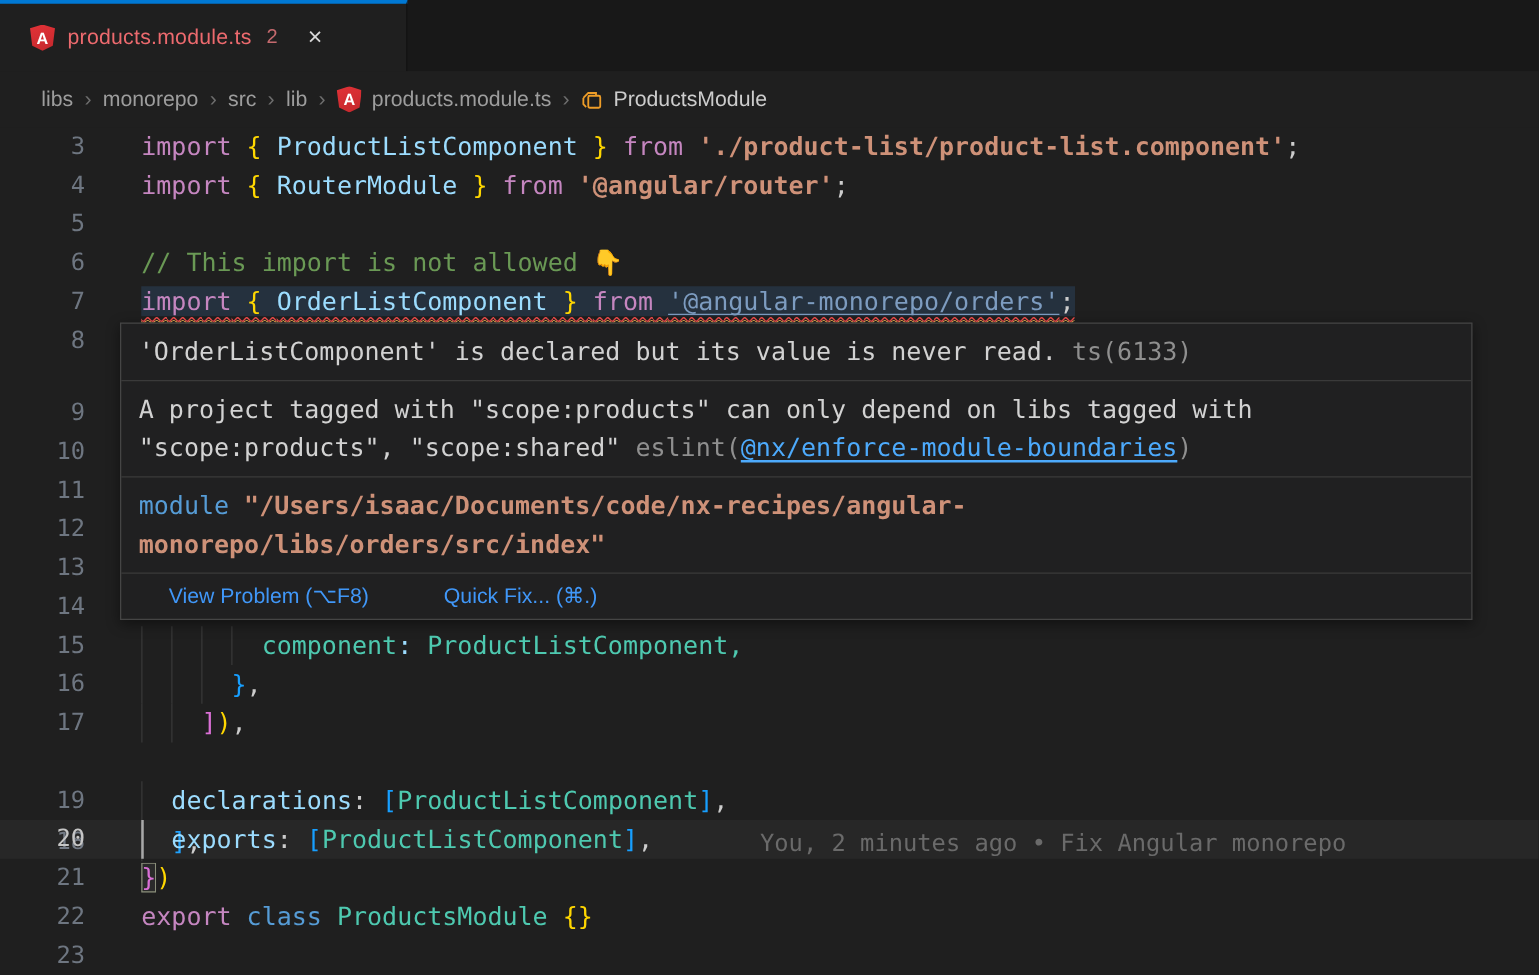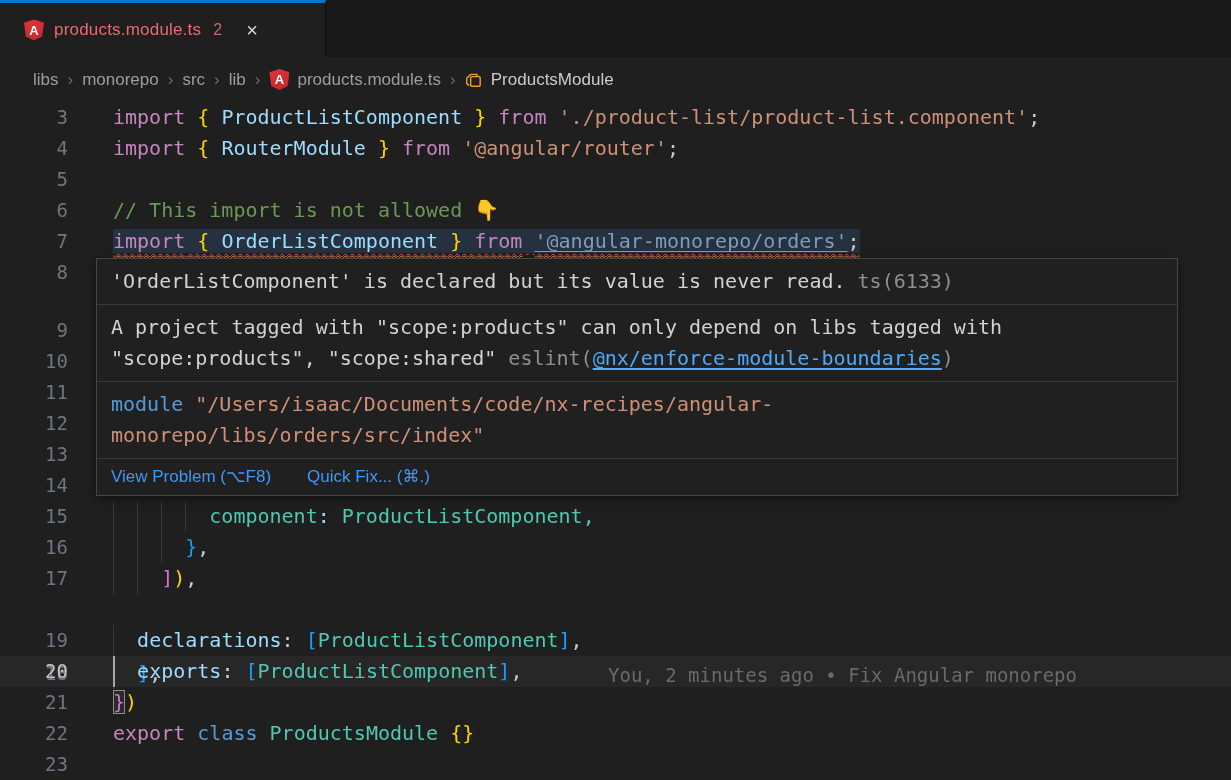--- a/index.html
+++ b/index.html
@@ -44,21 +44,21 @@
   .guide { position:absolute; top:0; width:1px; height:31px; background:#383838; }
   .guide.active { background:#a8a8a8; width:2px; }
   .blame { position:absolute; left:608px; top:4px; white-space:pre;
            font:19px/31px "DejaVu Sans Mono", monospace; color:#6a6a6a; }
 
   
   .c-kw   { color:#C586C0; }
   .c-kw2  { color:#569CD6; }
   .c-type { color:#4EC9B0; }
   .c-var  { color:#9CDCFE; }
-  .c-str  { color:#CE9178; }
+  .c-str  { color:#CE9178;font-weight:bold; }
   .c-strlink { color:#7d9cc0; text-decoration:underline solid #7d9cc0; text-decoration-thickness:1px;
                text-underline-offset:3px; }
   .c-cmt  { color:#6A9955; }
   .c-b1   { color:#FFD700; }
   .c-b2   { color:#DA70D6; }
   .c-b3   { color:#179FFF; }
   .c-fg   { color:#cccccc; }
   .c-emoji{ font-family:"DejaVu Sans",sans-serif; }
   .c-bmatch { color:#DA70D6; box-shadow:inset 0 0 0 1px #8a8f7a; background:rgba(120,120,120,0.12); }
 
@@ -71,21 +71,21 @@
 
   
   #hover { position:absolute; left:96px; top:258px; width:1082px; background:#202021;
            border:1px solid #454545; box-shadow:0 3px 10px rgba(0,0,0,.45); z-index:10;
            font:20px/31px "DejaVu Sans Mono", monospace; color:#d2d2d2; }
   .hover-section { padding:7px 14px; border-bottom:1px solid #3a3a3a; }
   .hover-dim { color:#8f8f8f; }
   .hover-link { color:#4DAAFC; text-decoration:underline; text-underline-offset:3px; cursor:pointer; }
   #hover-actions { padding:7px 14px; display:flex; gap:36px;
                    font:17px/22px "Liberation Sans", sans-serif; }
-  .hover-action { color:#4097f8; cursor:pointer; }
+  .hover-action { color:#4097f8; cursor:pointer;margin-left:24px; }
 </style>
 </head>
 <body>
 
 <div id="stage">
 
   <div id="tabbar">
     <div id="tab-active">
       <span class="ng-icon">
           <span>A</span>

